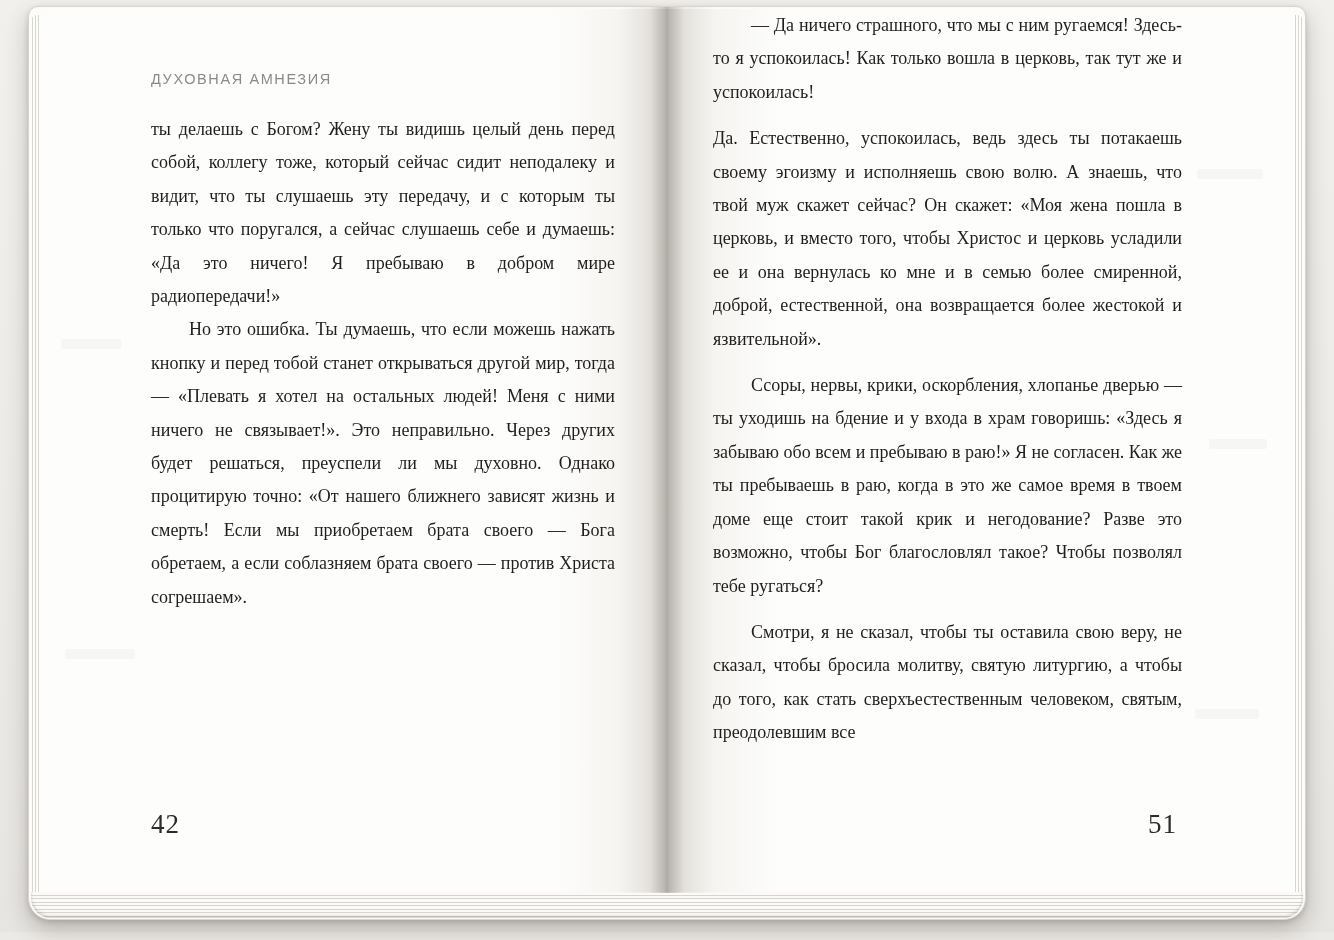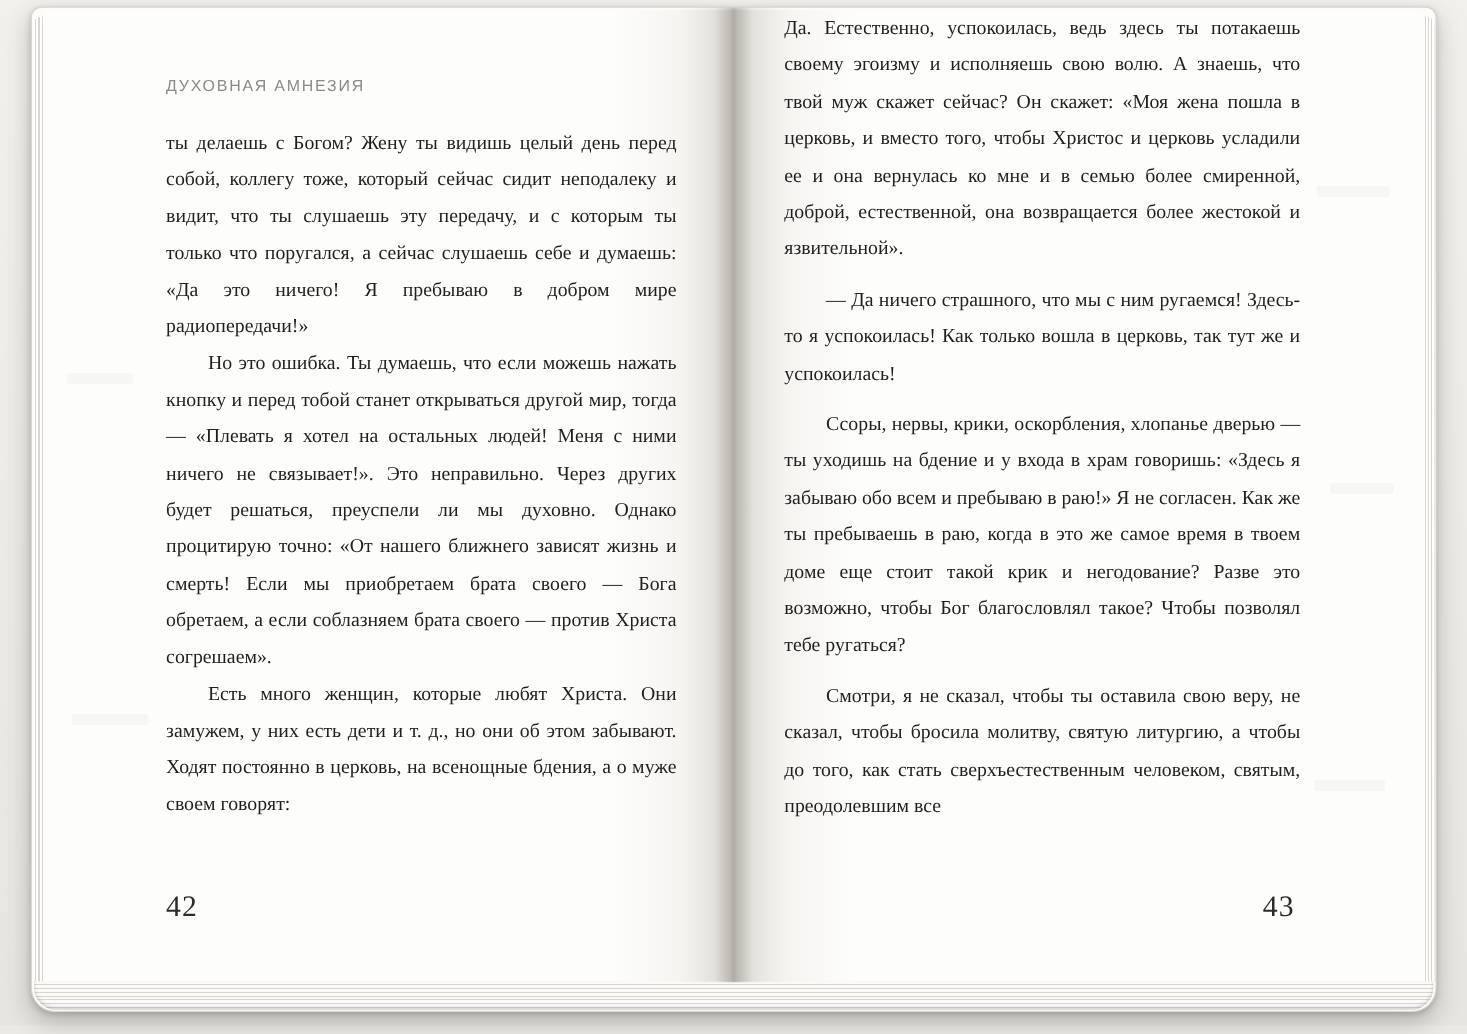--- a/index.html
+++ b/index.html
@@ -128,38 +128,37 @@
     <div class="edge edge-bottom"></div>
 
     <div class="spread">
 
       <div class="page page-left">
         <div class="inner">
           <div class="running-head">ДУХОВНАЯ АМНЕЗИЯ</div>
           <div class="body-text">
             <p class="para no-indent">ты делаешь с Богом? Жену ты видишь целый день перед собой, коллегу тоже, который сейчас сидит неподалеку и видит, что ты слушаешь эту передачу, и с которым ты только что поругался, а сейчас слушаешь себе и думаешь: «Да это ничего! Я пребываю в добром мире радиопередачи!»</p>
             <p class="para">Но это ошибка. Ты думаешь, что если можешь нажать кнопку и перед тобой станет открываться другой мир, тогда — «Плевать я хотел на остальных людей! Меня с ними ничего не связывает!». Это неправильно. Через других будет решаться, преуспели ли мы духовно. Однако процитирую точно: «От нашего ближнего зависят жизнь и смерть! Если мы приобретаем брата своего — Бога обретаем, а если соблазняем брата своего — против Христа согрешаем».</p>
-            <p class="para">Есть много женщин, которые любят Христа. Они замужем, у них есть дети и т. д., но они об этом забывают. Ходят постоянно в церковь, на всенощные бдения, а о муже своем говорят:</p>
           </div>
         </div>
         <div class="page-number pn-left">42</div>
         <div class="ghost" style="left: 20px; top: 330px; width: 60px; height: 10px;"></div>
         <div class="ghost" style="left: 24px; top: 640px; width: 70px; height: 10px;"></div>
       </div>
 
       <div class="page page-right">
         <div class="inner">
           <div class="body-text">
+            <p class="para">— Да ничего страшного, что мы с ним ругаемся! Здесь-то я успокоилась! Как только вошла в церковь, так тут же и успокоилась!</p>
             <p class="para no-indent">Да. Естественно, успокоилась, ведь здесь ты потакаешь своему эгоизму и исполняешь свою волю. А знаешь, что твой муж скажет сейчас? Он скажет: «Моя жена пошла в церковь, и вместо того, чтобы Христос и церковь усладили ее и она вернулась ко мне и в семью более смиренной, доброй, естественной, она возвращается более жестокой и язвительной».</p>
-            <p class="para">— Да ничего страшного, что мы с ним ругаемся! Здесь-то я успокоилась! Как только вошла в церковь, так тут же и успокоилась!</p>
             <p class="para">Ссоры, нервы, крики, оскорбления, хлопанье дверью — ты уходишь на бдение и у входа в храм говоришь: «Здесь я забываю обо всем и пребываю в раю!» Я не согласен. Как же ты пребываешь в раю, когда в это же самое время в твоем доме еще стоит такой крик и негодование? Разве это возможно, чтобы Бог благословлял такое? Чтобы позволял тебе ругаться?</p>
             <p class="para">Смотри, я не сказал, чтобы ты оставила свою веру, не сказал, чтобы бросила молитву, святую литургию, а чтобы до того, как стать сверхъестественным человеком, святым, преодолевшим все</p>
           </div>
         </div>
-        <div class="page-number pn-right">43</div>
+        <div class="page-number pn-right">51</div>
         <div class="ghost" style="right: 30px; top: 160px; width: 66px; height: 10px;"></div>
         <div class="ghost" style="right: 26px; top: 430px; width: 58px; height: 10px;"></div>
         <div class="ghost" style="right: 34px; top: 700px; width: 64px; height: 10px;"></div>
       </div>
 
     </div>
 
     <div class="gutter"></div>
   </div>
 </div>

